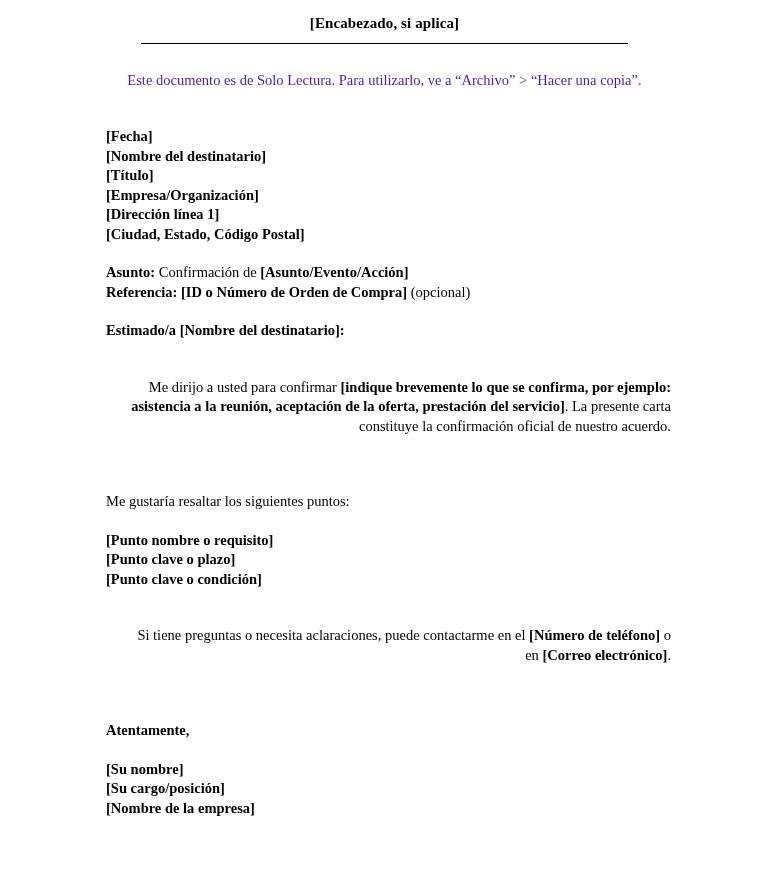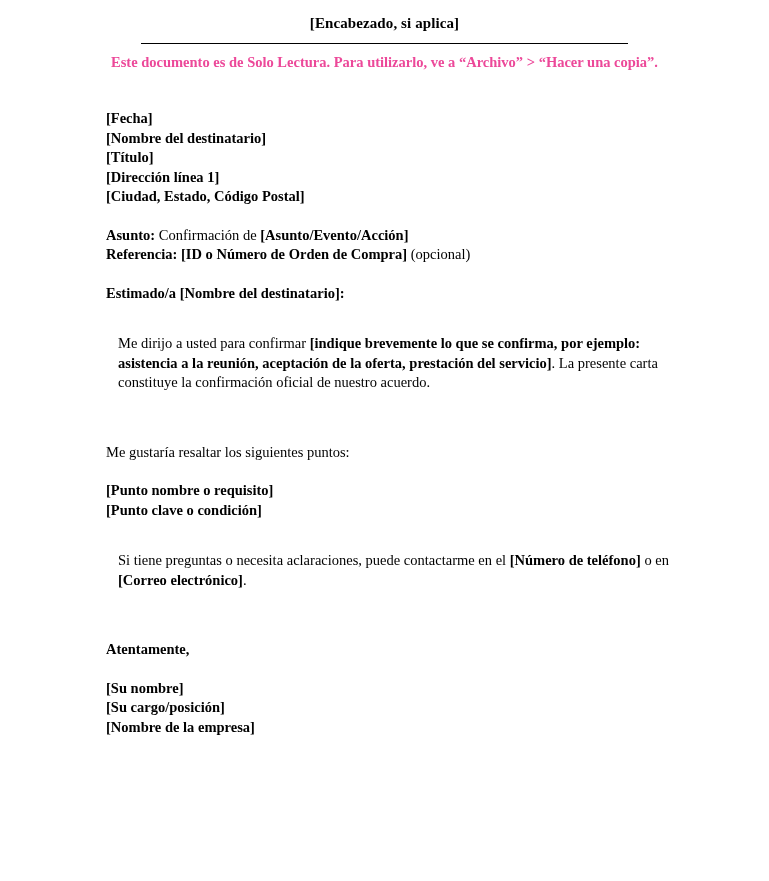--- a/index.html
+++ b/index.html
@@ -29,59 +29,61 @@
     letter-spacing: 0.1px;
   }
   .rule {
     width: 487px;
     margin: 10px auto 0 auto;
     border-bottom: 1px solid #000000;
     height: 1px;
   }
   .readonly-notice {
     text-align: center;
-    color: #ec4899;
-    font-weight: bold;
+    color: #4c1d95;
+    font-weight: normal;
     font-size: 14.5px;
-    margin-top: 10px;
+    margin-top: 28px;
   }
   .body-wrap {
     margin-top: 38px;
     padding-left: 106px;
     padding-right: 80px;
   }
   .line {
     font-size: 14.5px;
     line-height: 19.5px;
   }
   .b { font-weight: bold; }
   .gap { height: 19px; }
   p.para {
-    margin: 12px;
+    margin: 18px;
     font-size: 14.5px;
     line-height: 19.6px;
+    text-align: right;
   }
 </style>
 </head>
 <body>
 
 <div class="page">
 
   <div class="header-title">[Encabezado, si aplica]</div>
 
   <div class="rule"></div>
 
   <div class="readonly-notice">Este documento es de Solo Lectura. Para utilizarlo, ve a “Archivo” &gt; “Hacer una copia”.</div>
 
   <div class="body-wrap">
 
     <div>
       <div class="line b">[Fecha]</div>
       <div class="line b">[Nombre del destinatario]</div>
       <div class="line b">[Título]</div>
+      <div class="line b">[Empresa/Organización]</div>
       <div class="line b">[Dirección línea 1]</div>
       <div class="line b">[Ciudad, Estado, Código Postal]</div>
     </div>
 
     <div class="gap"></div>
 
     <div class="line">
       <span class="b">Asunto:</span><span> Confirmación de </span><span class="b">[Asunto/Evento/Acción]</span>
     </div>
 
@@ -103,20 +105,21 @@
 
 
     <div class="gap"></div>
 
     <div class="line">Me gustaría resaltar los siguientes puntos:</div>
 
     <div class="gap"></div>
 
     <div>
       <div class="line b">[Punto nombre o requisito]</div>
+      <div class="line b">[Punto clave o plazo]</div>
       <div class="line b">[Punto clave o condición]</div>
     </div>
 
     <div class="gap"></div>
 
     <p class="para">
       <span>Si tiene preguntas o necesita aclaraciones, puede contactarme en el </span><span class="b">[Número de teléfono]</span><span> o en </span><span class="b">[Correo electrónico]</span><span>.</span>
     </p>
 
     <div class="gap"></div>

